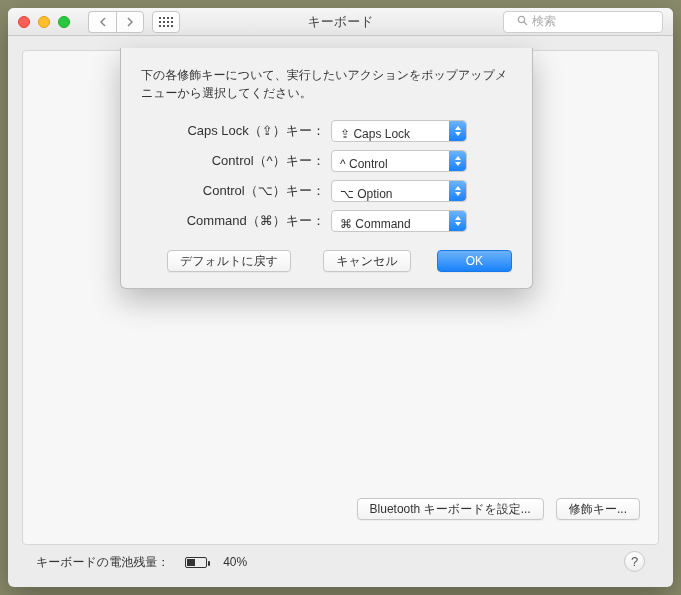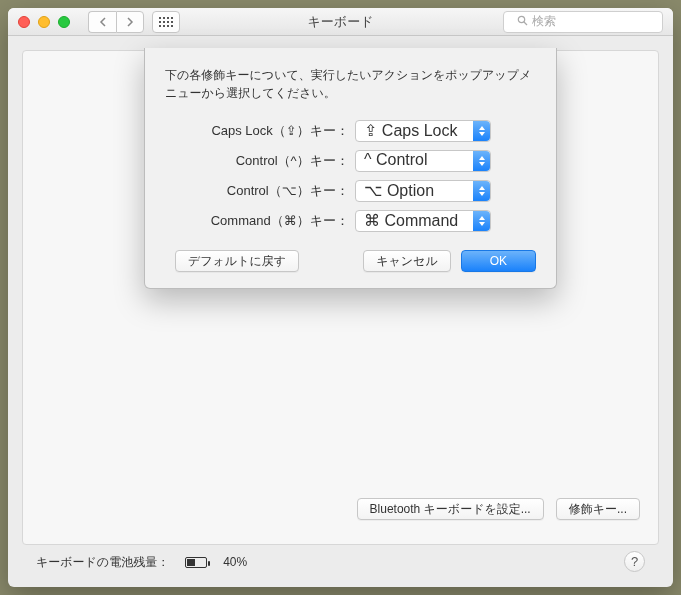--- a/index.html
+++ b/index.html
@@ -73,48 +73,48 @@
   .battery-fill { position: absolute; left: 1px; top: 1px; bottom: 1px; width: 40%; background: #333; }
 
   .help-btn {
     position: absolute; right: 14px; bottom: 7px; width: 21px; height: 21px; border-radius: 50%;
     background: linear-gradient(#ffffff,#eeeeee); border: 1px solid #c7c7c7; color: #555;
     font-size: 13px; display: flex; align-items: center; justify-content: center;
   }
 
   
   .sheet {
-    position: absolute; left: 136px; top: 40px; width: 413px;
+    position: absolute; left: 112px; top: 40px; width: 413px;
     background: #f1f1f1; border: 1px solid #bcbcbc; border-top: none;
     border-radius: 0 0 6px 6px; box-shadow: 0 12px 30px rgba(0,0,0,0.25);
     padding: 18px 20px 16px 20px;
   }
   .sheet-desc { font-size: 12px; color: #333; line-height: 1.5; margin-bottom: 18px; }
   .field-row { display: flex; align-items: center; margin-bottom: 8px; }
   .field-label { width: 190px; text-align: right; font-size: 13px; color: #333; padding-right: 6px; }
   .popup-select {
     flex: 0 0 136px; height: 22px; background: #fff; border: 1px solid #c7c7c7; border-radius: 4px;
-    display: flex; align-items: flex-start; position: relative; font-size: 16px; color: #333; padding-left: 8px;
+    display: flex; align-items: flex-end; position: relative; font-size: 12px; color: #333; padding-left: 8px;
   }
   .popup-arrows {
     position: absolute; right: 0; top: 0; width: 17px; height: 100%;
     background: linear-gradient(#6cb3fa,#1a82fb); border-radius: 0 4px 4px 0;
     display: flex; flex-direction: column; align-items: center; justify-content: center;
   }
   .popup-arrows::before {
     content: ""; width: 0; height: 0; border-left: 3px solid transparent; border-right: 3px solid transparent;
     border-bottom: 4px solid #fff; margin-bottom: 1px;
   }
   .popup-arrows::after {
     content: ""; width: 0; height: 0; border-left: 3px solid transparent; border-right: 3px solid transparent;
     border-top: 4px solid #fff; margin-top: 1px;
   }
   .sheet-buttons { display: flex; margin-top: 18px; align-items: center; }
   .sheet-buttons .spacer { flex: 1; }
-  .sheet-buttons .mac-btn { margin-left: 10px; }
+  .sheet-buttons .mac-btn { margin-left: 26px; }
   .grid-dots {
     display: grid; grid-template-columns: repeat(4, 2px); grid-template-rows: repeat(3, 2px);
     gap: 2px;
   }
   .grid-dots span { width: 2px; height: 2px; background: #555; }
 </style>
 </head>
 <body>
 
 <div class="window">

